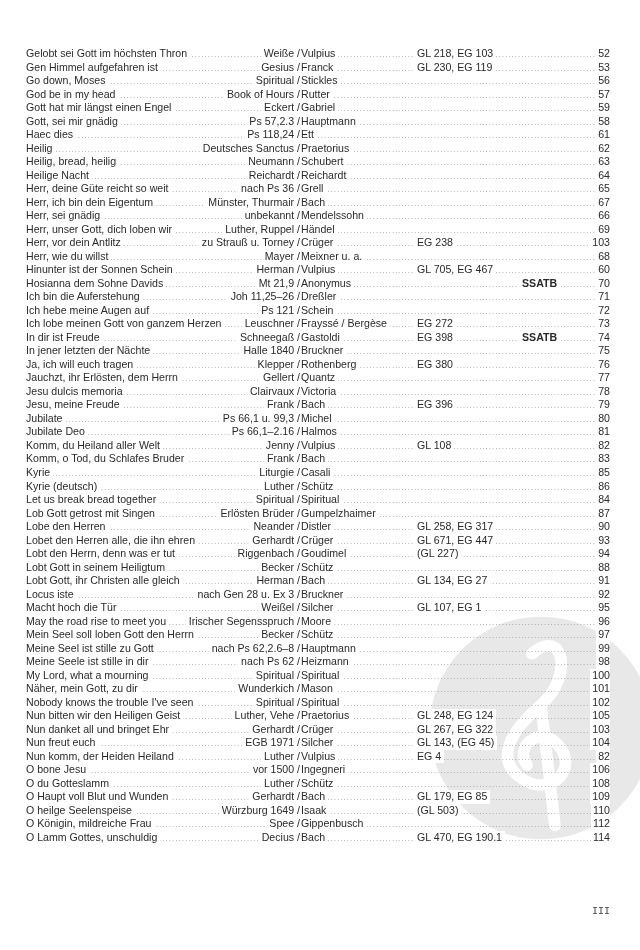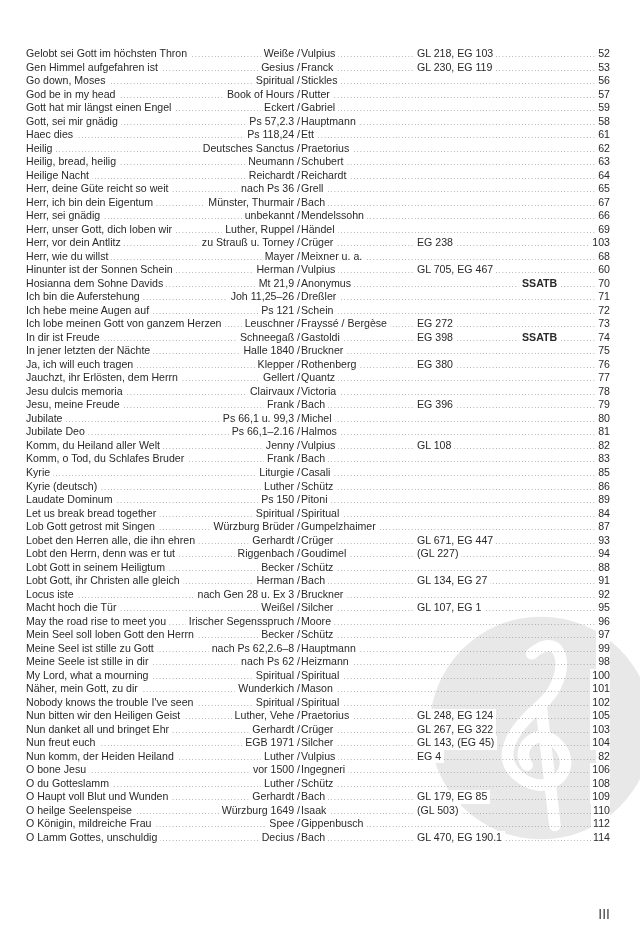--- a/index.html
+++ b/index.html
@@ -16,21 +16,21 @@
   .lead2 { left: 272px; width: 100px; }
   .lead3 { left: 372px; width: 210px; }
   .c { position: absolute; top: 0; background: #fff; }
   .title { left: 0; padding-right: 3px; }
   .source { right: 310px; padding-left: 3px; text-align: right; }
   .composer { left: 275px; padding-right: 3px; }
   .ref { left: 388px; padding: 0 3px; }
   .voice { left: 493px; padding: 0 3px; font-weight: bold; }
   .page { right: 0; padding-left: 2px; text-align: right; }
   .footer-left { position: absolute; left: 26px; top: 955px; font-size: 9px; color: #444; }
-  .footer-right { position: absolute; right: 30px; top: 906px; font-size: 14px; color: #444; font-family: Liberation Sans, sans-serif; }
+  .footer-right { position: absolute; right: 30px; top: 906px; font-size: 10px; color: #444; font-family: Liberation Mono, monospace; }
 </style>
 </head>
 <body>
 
 <svg class="watermark" viewBox="0 0 100 100">
   <circle cx="50" cy="50" r="48" fill="#e8e8e8"></circle>
   <path d="M46 18 C60 6 64 28 50 40 C36 52 30 64 42 72 C54 80 66 68 58 58 C50 48 38 58 44 66 M50 40 L56 92" fill="none" stroke="#ffffff" stroke-width="5" stroke-linecap="round"></path>
 </svg>
 
 <div class="toc" id="toc">
@@ -339,42 +339,43 @@
       <span class="lead lead3"></span>
       <span class="c title">Kyrie (deutsch)</span>
       <span class="c source"><span>Luther</span> /</span>
       <span class="c composer">Schütz</span>
       <span class="c page">86</span>
     </div>
     <div class="row">
       <span class="lead lead1"></span>
       <span class="lead lead2"></span>
       <span class="lead lead3"></span>
-      <span class="c title">Laudate Dominum</span>
-      <span class="c source"><span>Ps 150</span> /</span>
-      <span class="c composer">Pitoni</span>
-      <span class="c page">89</span>
-    </div>
-    <div class="row">
-      <span class="lead lead1"></span>
-      <span class="lead lead2"></span>
-      <span class="lead lead3"></span>
       <span class="c title">Let us break bread together</span>
       <span class="c source"><span>Spiritual</span> /</span>
       <span class="c composer">Spiritual</span>
       <span class="c page">84</span>
     </div>
     <div class="row">
       <span class="lead lead1"></span>
       <span class="lead lead2"></span>
       <span class="lead lead3"></span>
       <span class="c title">Lob Gott getrost mit Singen</span>
-      <span class="c source"><span>Würzburg Brüder</span> /</span>
+      <span class="c source"><span>Erlösten Brüder</span> /</span>
       <span class="c composer">Gumpelzhaimer</span>
       <span class="c page">87</span>
+    </div>
+    <div class="row">
+      <span class="lead lead1"></span>
+      <span class="lead lead2"></span>
+      <span class="lead lead3"></span>
+      <span class="c title">Lobe den Herren</span>
+      <span class="c source"><span>Neander</span> /</span>
+      <span class="c composer">Distler</span>
+      <span class="c ref">GL 258, EG 317</span>
+      <span class="c page">90</span>
     </div>
     <div class="row">
       <span class="lead lead1"></span>
       <span class="lead lead2"></span>
       <span class="lead lead3"></span>
       <span class="c title">Lobet den Herren alle, die ihn ehren</span>
       <span class="c source"><span>Gerhardt</span> /</span>
       <span class="c composer">Crüger</span>
       <span class="c ref">GL 671, EG 447</span>
       <span class="c page">93</span>

